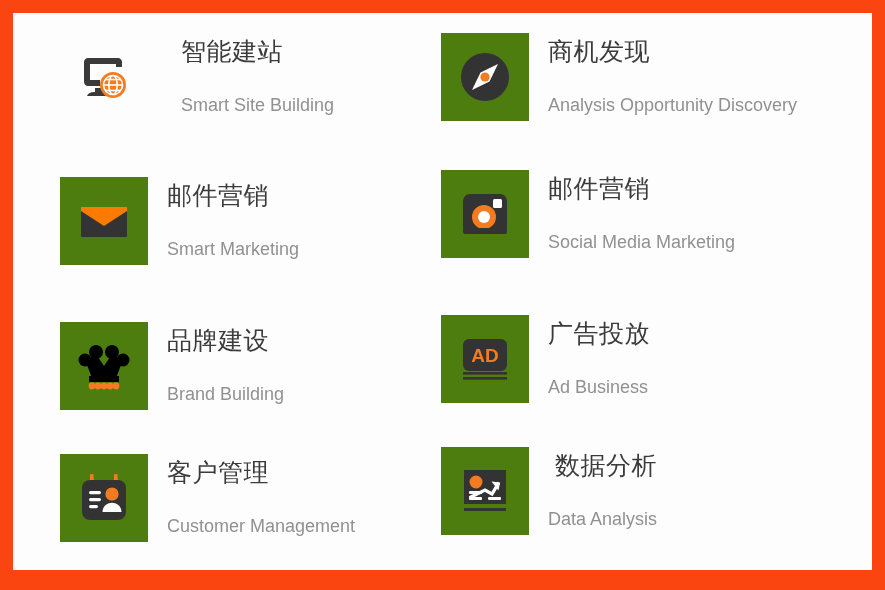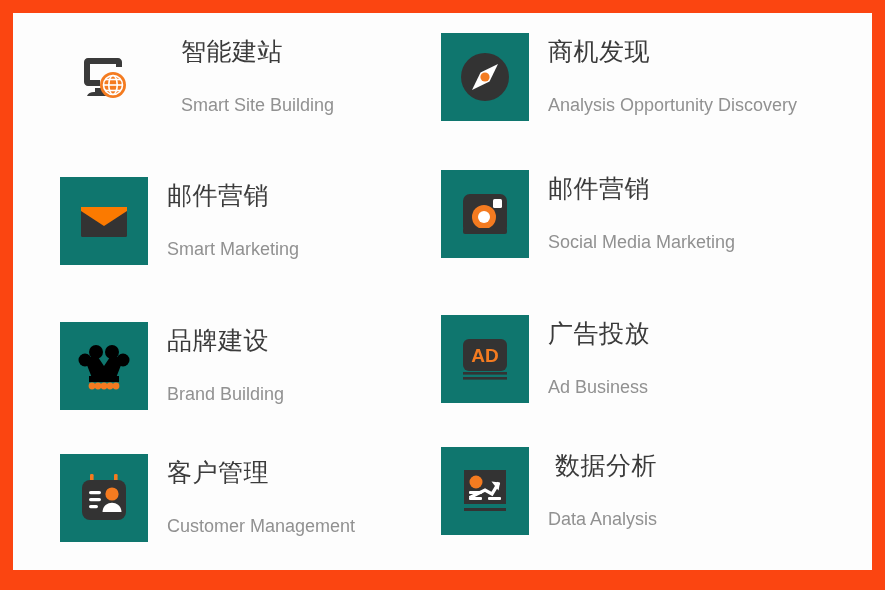--- a/index.html
+++ b/index.html
@@ -31,21 +31,21 @@
   }
   .cell {
     position: absolute;
     display: flex;
     align-items: flex-start;
   }
   .tile {
     width: 88px;
     height: 88px;
     flex: 0 0 88px;
-    background: #0f766e;
+    background: #4d7c0f;
     position: relative;
   }
   .tile.plain {
     background: transparent;
   }
   .icon-wrap {
     position: absolute;
     left: 50%;
     top: 50%;
     transform: translate(-50%, -50%);

